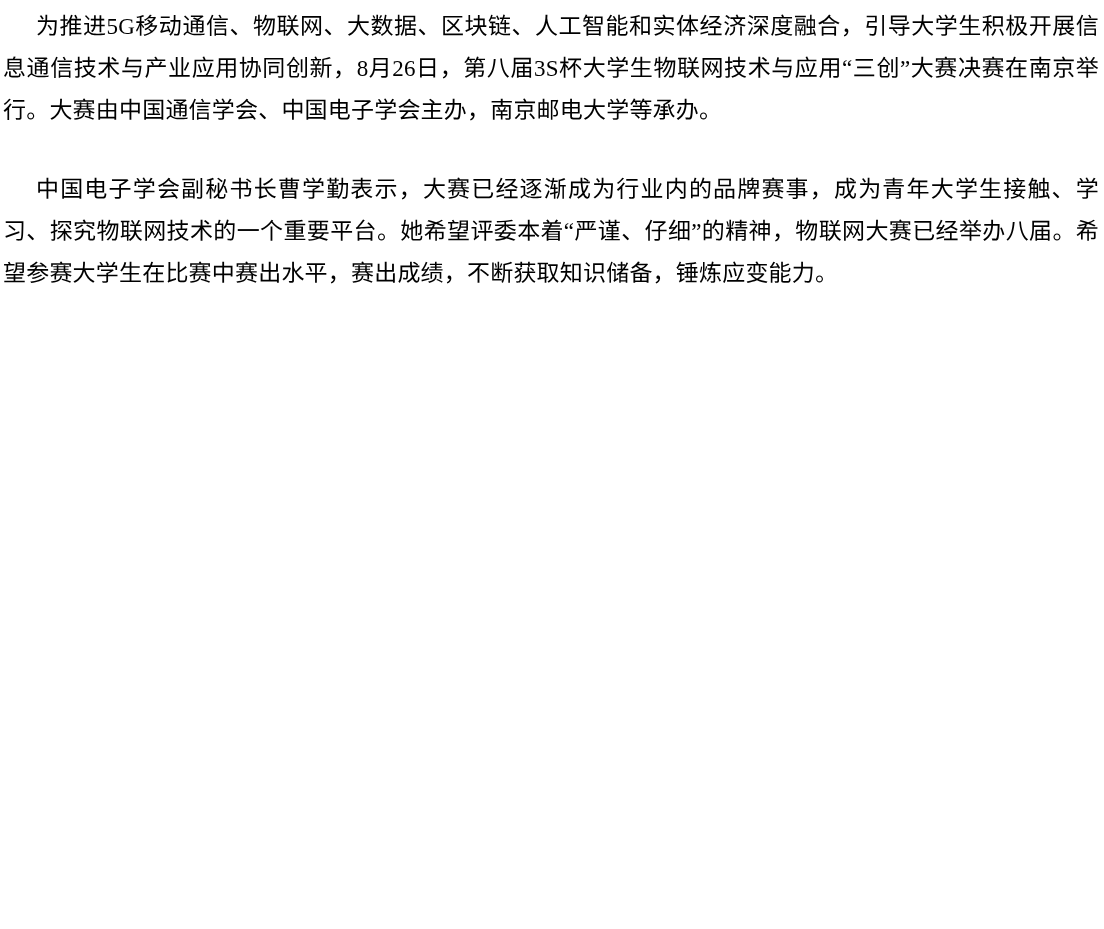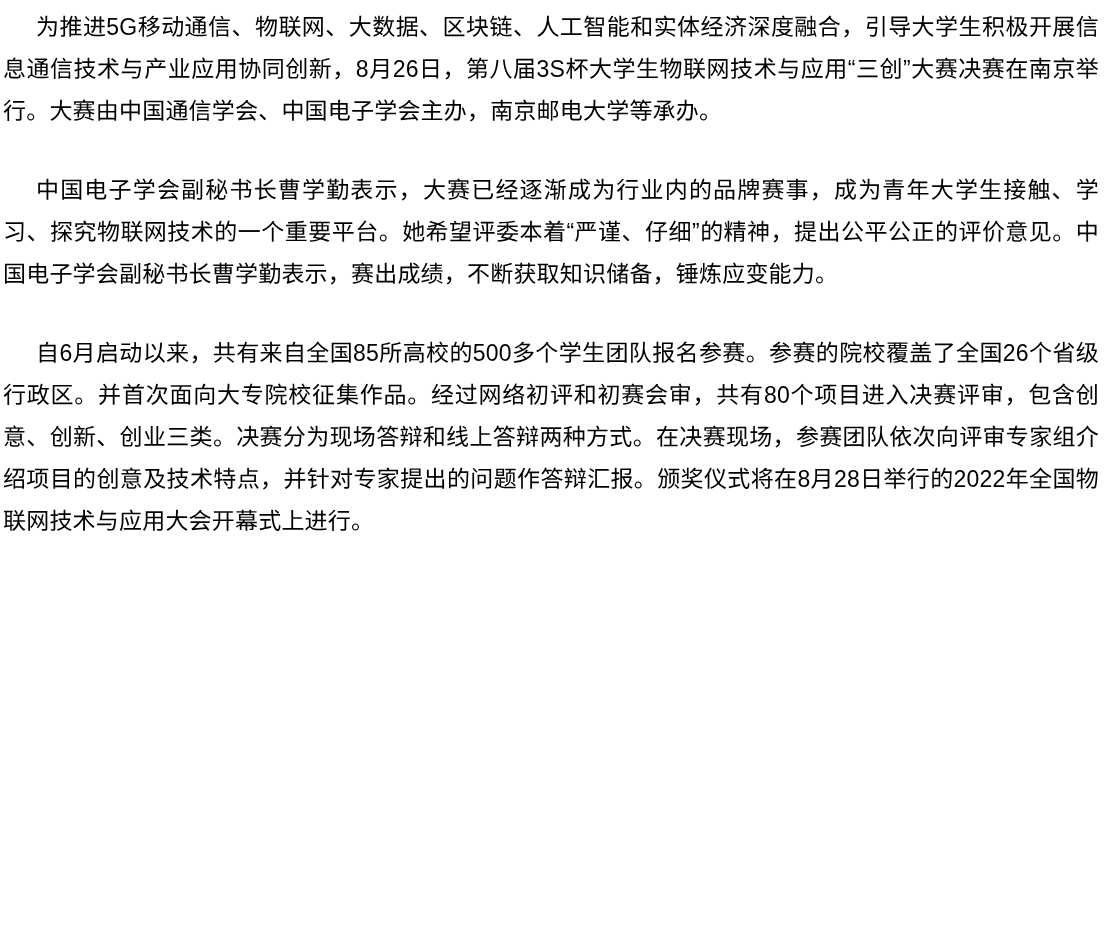--- a/index.html
+++ b/index.html
@@ -9,37 +9,36 @@
   }
   .page {
     width: 1104px;
     min-height: 929px;
     box-sizing: border-box;
     background: #ffffff;
     padding: 6px 5px 24px 3px;
   }
   .article {
     color: #000000;
-    font-family: Liberation Sans, sans-serif;
+    font-family: Liberation Serif, serif;
     font-size: 23px;
     line-height: 42px;
     text-align: justify;
     letter-spacing: 0.2px;
   }
   .article p {
     margin: 0 0 37px 0;
     text-indent: 33px;
     word-break: break-all;
   }
   .article p:last-child {
     margin-bottom: 0;
   }
 </style>
 </head>
 <body>
 
 <div class="page">
   <main class="article">
     <p>为推进5G移动通信、物联网、大数据、区块链、人工智能和实体经济深度融合，引导大学生积极开展信息通信技术与产业应用协同创新，8月26日，第八届3S杯大学生物联网技术与应用“三创”大赛决赛在南京举行。大赛由中国通信学会、中国电子学会主办，南京邮电大学等承办。</p>
-    <p>中国电子学会副秘书长曹学勤表示，大赛已经逐渐成为行业内的品牌赛事，成为青年大学生接触、学习、探究物联网技术的一个重要平台。她希望评委本着“严谨、仔细”的精神，提出公平公正的评价意见。中国电子学会副秘书长曹学勤表示，赛出成绩，不断获取知识储备，锤炼应变能力。</p>
-    <p>自6月启动以来，共有来自全国85所高校的500多个学生团队报名参赛。参赛的院校覆盖了全国26个省级行政区。并首次面向大专院校征集作品。经过网络初评和初赛会审，共有80个项目进入决赛评审，包含创意、创新、创业三类。决赛分为现场答辩和线上答辩两种方式。在决赛现场，参赛团队依次向评审专家组介绍项目的创意及技术特点，并针对专家提出的问题作答辩汇报。颁奖仪式将在8月28日举行的2022年全国物联网技术与应用大会开幕式上进行。</p>
+    <p>中国电子学会副秘书长曹学勤表示，大赛已经逐渐成为行业内的品牌赛事，成为青年大学生接触、学习、探究物联网技术的一个重要平台。她希望评委本着“严谨、仔细”的精神，物联网大赛已经举办八届。希望参赛大学生在比赛中赛出水平，赛出成绩，不断获取知识储备，锤炼应变能力。</p>
   </main>
 </div>
 
 </body></html>

